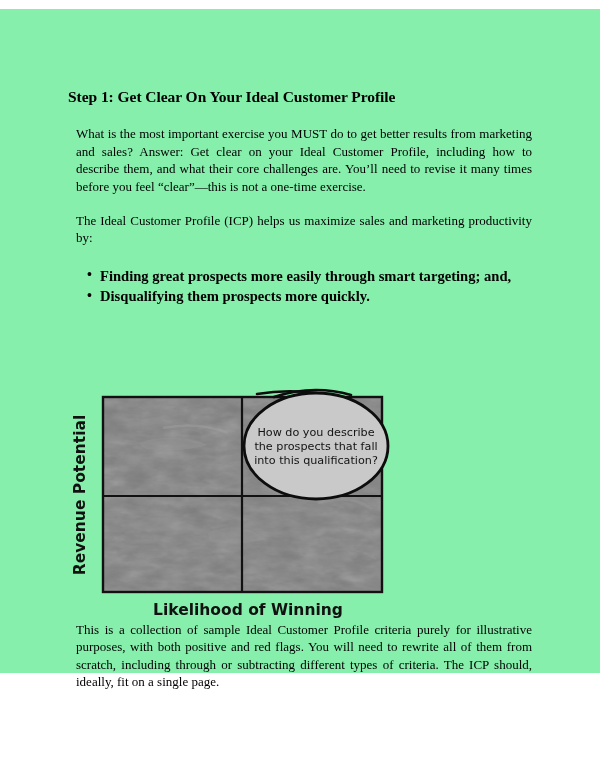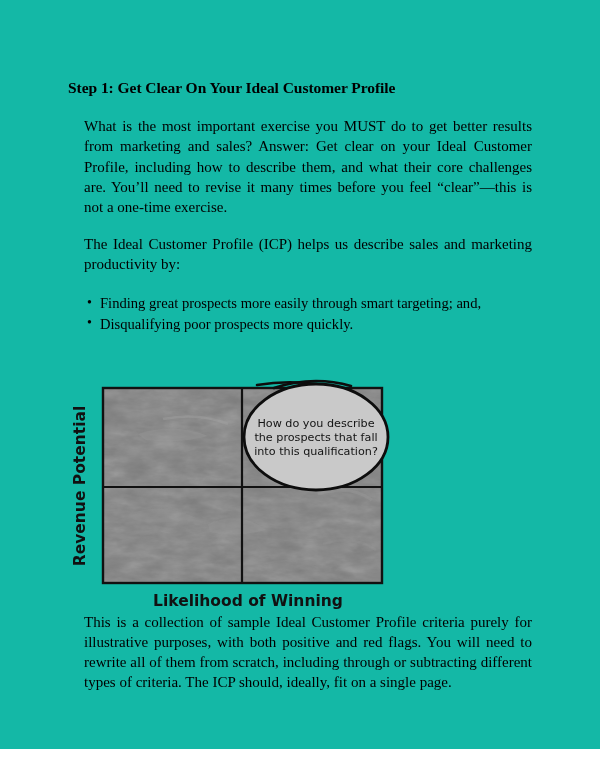--- a/index.html
+++ b/index.html
@@ -14,57 +14,58 @@
     position: relative;
     overflow: hidden;
     font-family: "Liberation Serif", "DejaVu Serif", serif;
     color: #000000;
     -webkit-font-smoothing: antialiased;
   }
 
   .page {
     position: absolute;
     left: 0;
-    top: 0;
+    top: 9px;
     width: 600px;
-    height: 749px;
-    background: #14b8a6;
+    height: 664px;
+    background: #86efac;
   }
 
   
   .content {
     position: absolute;
     left: 68px;
     top: 78px;
     width: 464px;
   }
 
   .doc-heading {
     font-size: 15.5px;
     font-weight: bold;
     line-height: 1.25;
     margin: 0 0 19px 0;
     letter-spacing: -0.05px;
   }
 
   .para {
-    font-size: 15px;
+    font-size: 13px;
     line-height: 1.34;
     text-align: justify;
     text-justify: inter-word;
-    margin: 0 0 17px 16px;
+    margin: 0 0 17px 8px;
     hyphens: none;
   }
 
   .para-tight { margin-bottom: 14px; }
 
   .bullet-list {
     list-style: none;
     margin: 20px 0 0 0;
     padding: 0;
+    font-weight: bold;
   }
   .bullet-item {
     position: relative;
     font-size: 14.6px;
     line-height: 1.34;
     padding-left: 32px;
     margin-bottom: 1px;
     text-align: left;
   }
   .bullet-item::before {
@@ -108,25 +109,25 @@
 <body>
 
 <div class="page">
 
   <div class="content">
 
     <h1 class="doc-heading">Step 1: Get Clear On Your Ideal Customer Profile</h1>
 
     <p class="para">What is the most important exercise you MUST do to get better results from marketing and sales? Answer: Get clear on your Ideal Customer Profile, including how to describe them, and what their core challenges are. You’ll need to revise it many times before you feel “clear”—this is not a one-time exercise.</p>
 
-    <p class="para para-tight">The Ideal Customer Profile (ICP) helps us describe sales and marketing productivity by:</p>
+    <p class="para para-tight">The Ideal Customer Profile (ICP) helps us maximize sales and marketing productivity by:</p>
 
     <ul class="bullet-list">
       <li class="bullet-item">Finding great prospects more easily through smart targeting; and,</li>
-      <li class="bullet-item">Disqualifying poor prospects more quickly.</li>
+      <li class="bullet-item">Disqualifying them prospects more quickly.</li>
     </ul>
 
   </div>
 
   <div class="diagram">
     <svg width="330" height="240" viewBox="0 0 330 240" xmlns="http://www.w3.org/2000/svg">
       <defs>
 
         <filter id="grain" x="0%" y="0%" width="100%" height="100%">
           <feTurbulence type="fractalNoise" baseFrequency="0.035 0.09" numOctaves="4" seed="7" result="n"></feTurbulence>

